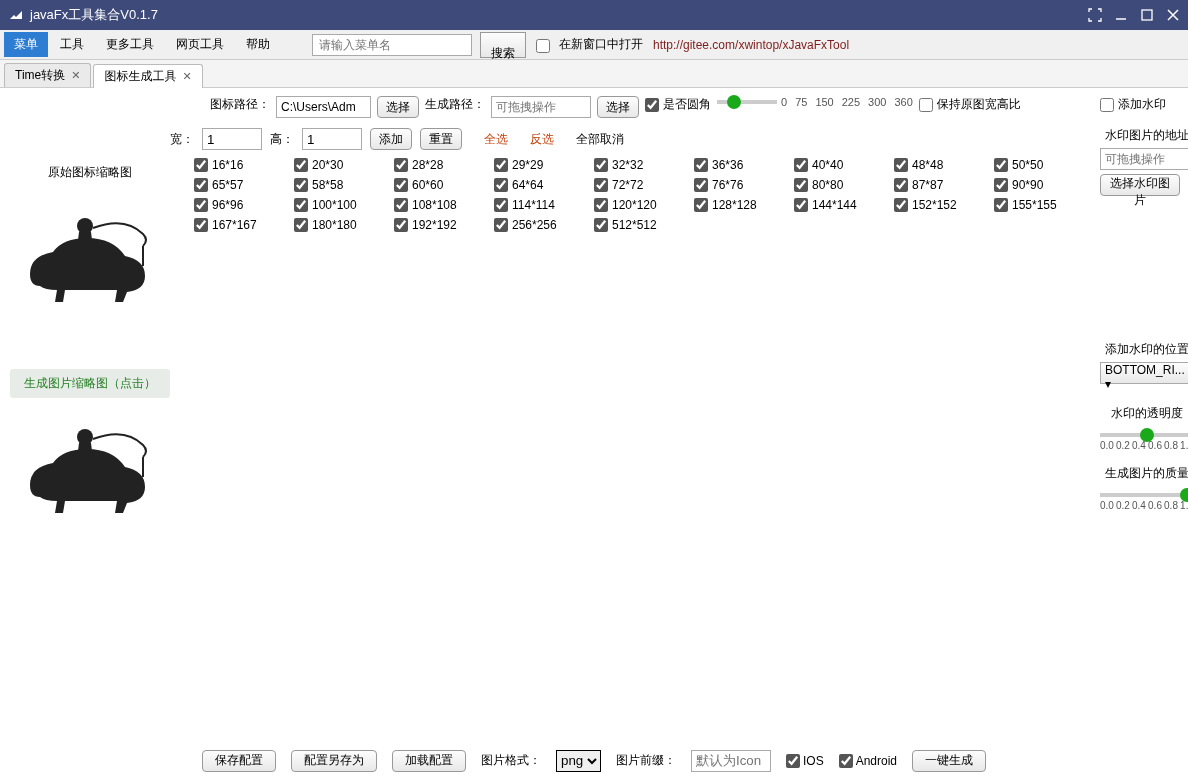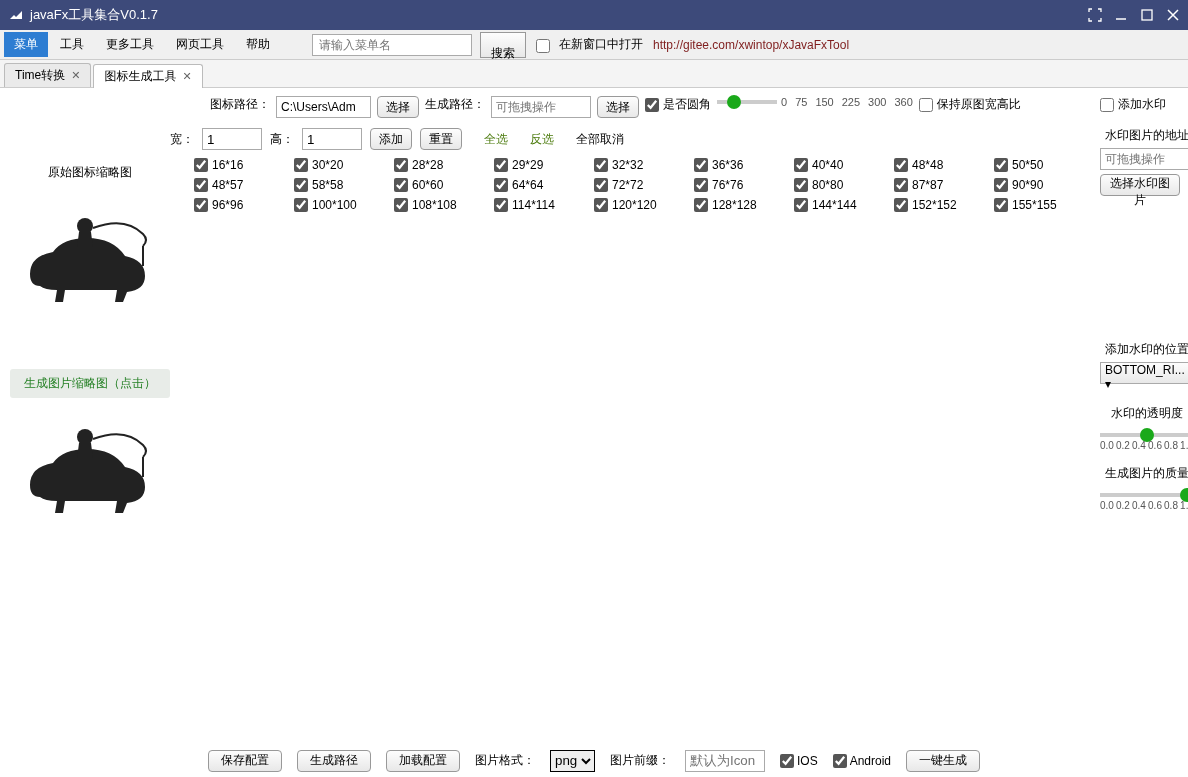--- a/index.html
+++ b/index.html
@@ -37,21 +37,21 @@
 .chk { width: 14px; height: 14px; }
 
 .slider-wrap { display: flex; align-items: center; gap: 4px; }
 .slider1 { -webkit-appearance: none; width: 60px; height: 4px; background: #ccc; outline: none; }
 .slider1::-webkit-slider-thumb { -webkit-appearance: none; width: 14px; height: 14px; border-radius: 50%; background: #1aa91a; cursor: pointer; }
 .slider1::-moz-range-thumb { width: 14px; height: 14px; border-radius: 50%; background: #1aa91a; border: none; cursor: pointer; }
 .slider-ticks { font-size: 11px; color: #555; display: flex; gap: 8px; }
 
 .dim-row { display: flex; align-items: center; gap: 8px; margin-bottom: 8px; margin-left: 160px; }
 .spinner { width: 60px; height: 22px; border: 1px solid #aaa; padding: 0 4px; }
-.link-action { color: #4d7c0f; cursor: pointer; }
+.link-action { color: #c2410c; cursor: pointer; }
 
 .thumbs-area { display: flex; gap: 24px; }
 .thumb-col { width: 160px; }
 .thumb-label { padding: 6px 0; font-size: 12px; text-align: center; }
 .thumb-label.green { background: #e8ece8; color: #258025; border-radius: 3px; }
 .thumb-img { width: 150px; height: 130px; display: flex; align-items: center; justify-content: center; margin: 6px auto; }
 
 .sizes-grid { flex: 1; }
 .sizes-row { display: flex; gap: 4px; margin-bottom: 6px; }
 .size-cell { width: 96px; display: flex; align-items: center; gap: 4px; }
@@ -201,21 +201,21 @@
       </div>
 
       <div class="sizes-grid" id="sizes-grid">
           <div class="sizes-row">
             <label class="size-cell">
               <input type="checkbox" class="chk" checked="" style="">
               <span>16*16</span>
             </label>
             <label class="size-cell">
               <input type="checkbox" class="chk" checked="" style="">
-              <span>30*20</span>
+              <span>20*30</span>
             </label>
             <label class="size-cell">
               <input type="checkbox" class="chk" checked="" style="">
               <span>28*28</span>
             </label>
             <label class="size-cell">
               <input type="checkbox" class="chk" checked="" style="">
               <span>29*29</span>
             </label>
             <label class="size-cell">
@@ -235,21 +235,21 @@
               <span>48*48</span>
             </label>
             <label class="size-cell">
               <input type="checkbox" class="chk" checked="" style="">
               <span>50*50</span>
             </label>
           </div>
           <div class="sizes-row">
             <label class="size-cell">
               <input type="checkbox" class="chk" checked="" style="">
-              <span>48*57</span>
+              <span>65*57</span>
             </label>
             <label class="size-cell">
               <input type="checkbox" class="chk" checked="" style="">
               <span>58*58</span>
             </label>
             <label class="size-cell">
               <input type="checkbox" class="chk" checked="" style="">
               <span>60*60</span>
             </label>
             <label class="size-cell">
@@ -306,20 +306,42 @@
               <input type="checkbox" class="chk" checked="" style="">
               <span>144*144</span>
             </label>
             <label class="size-cell">
               <input type="checkbox" class="chk" checked="" style="">
               <span>152*152</span>
             </label>
             <label class="size-cell">
               <input type="checkbox" class="chk" checked="" style="">
               <span>155*155</span>
+            </label>
+          </div>
+          <div class="sizes-row">
+            <label class="size-cell">
+              <input type="checkbox" class="chk" checked="" style="">
+              <span>167*167</span>
+            </label>
+            <label class="size-cell">
+              <input type="checkbox" class="chk" checked="" style="">
+              <span>180*180</span>
+            </label>
+            <label class="size-cell">
+              <input type="checkbox" class="chk" checked="" style="">
+              <span>192*192</span>
+            </label>
+            <label class="size-cell">
+              <input type="checkbox" class="chk" checked="" style="">
+              <span>256*256</span>
+            </label>
+            <label class="size-cell">
+              <input type="checkbox" class="chk" checked="" style="">
+              <span>512*512</span>
             </label>
           </div>
         </div>
     </div>
   </div>
 
   <div class="side-panel">
     <div class="side-section">
       <label style="display:flex;align-items:center;gap:4px;">
           <input type="checkbox" class="chk" style="">
@@ -358,21 +380,21 @@
           <span>0.6</span>
           <span>0.8</span>
           <span>1.0</span>
       </div>
     </div>
   </div>
 </div>
 
 <div class="footer">
   <button class="btn wide">保存配置</button>
-  <button class="btn wide">生成路径</button>
+  <button class="btn wide">配置另存为</button>
   <button class="btn wide">加载配置</button>
   <span>图片格式：</span>
   <select class="footer-select"><option>png</option></select>
   <span>图片前缀：</span>
   <input class="footer-input" placeholder="默认为Icon" style="">
   <label style="display:flex;align-items:center;gap:3px;">
       <input type="checkbox" class="chk" checked="" style="">
       <span>IOS</span>
     </label>
   <label style="display:flex;align-items:center;gap:3px;">

